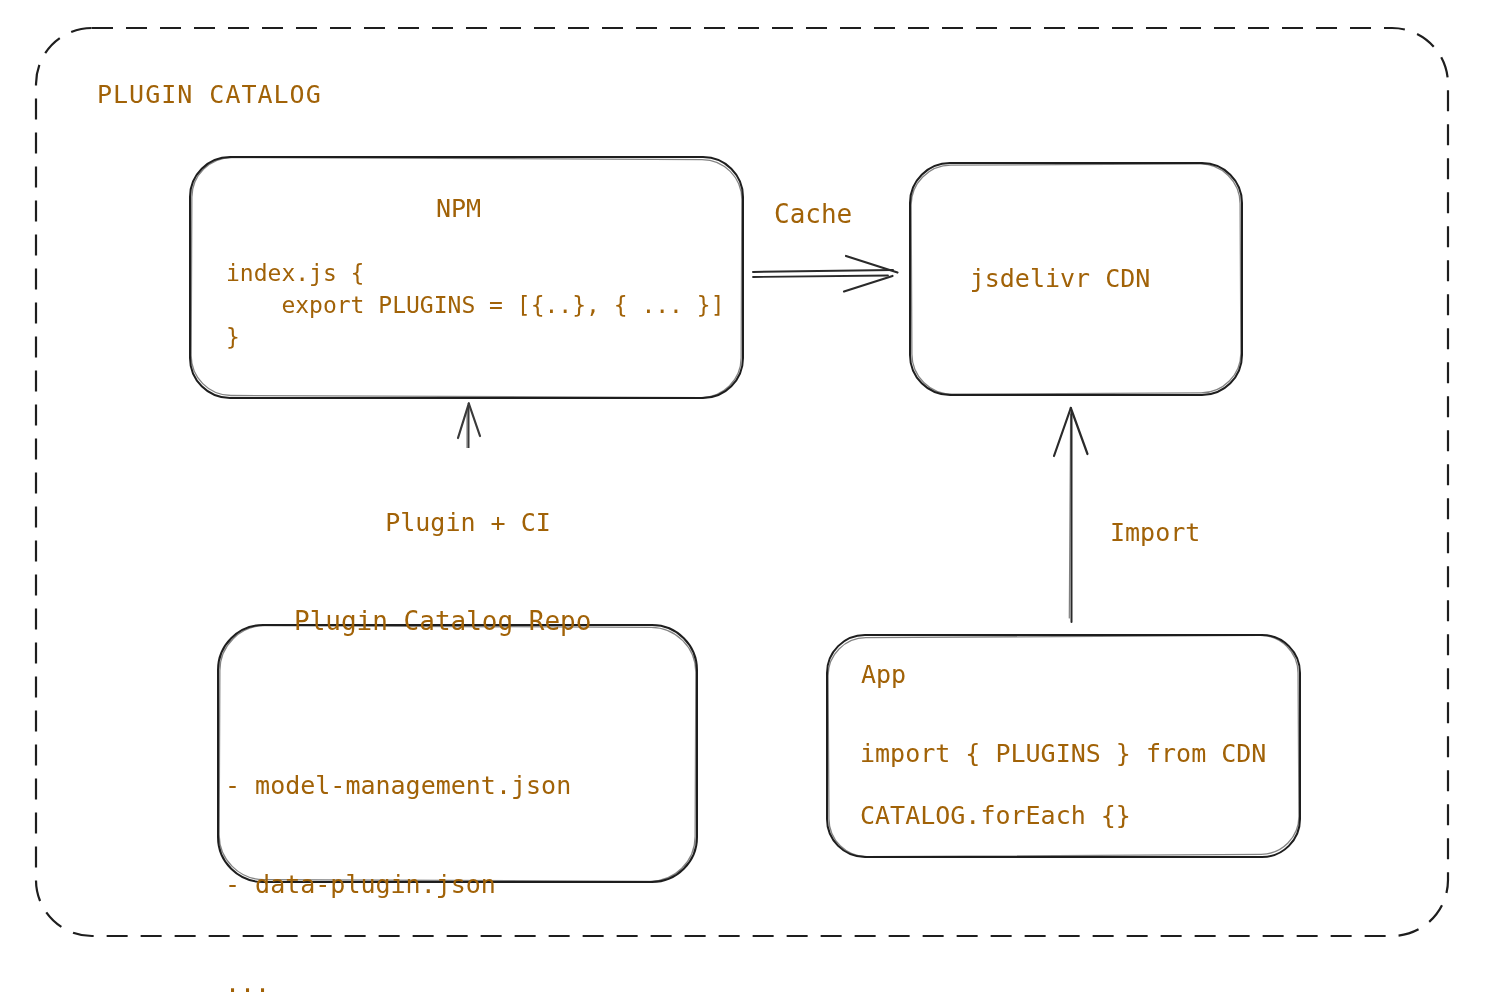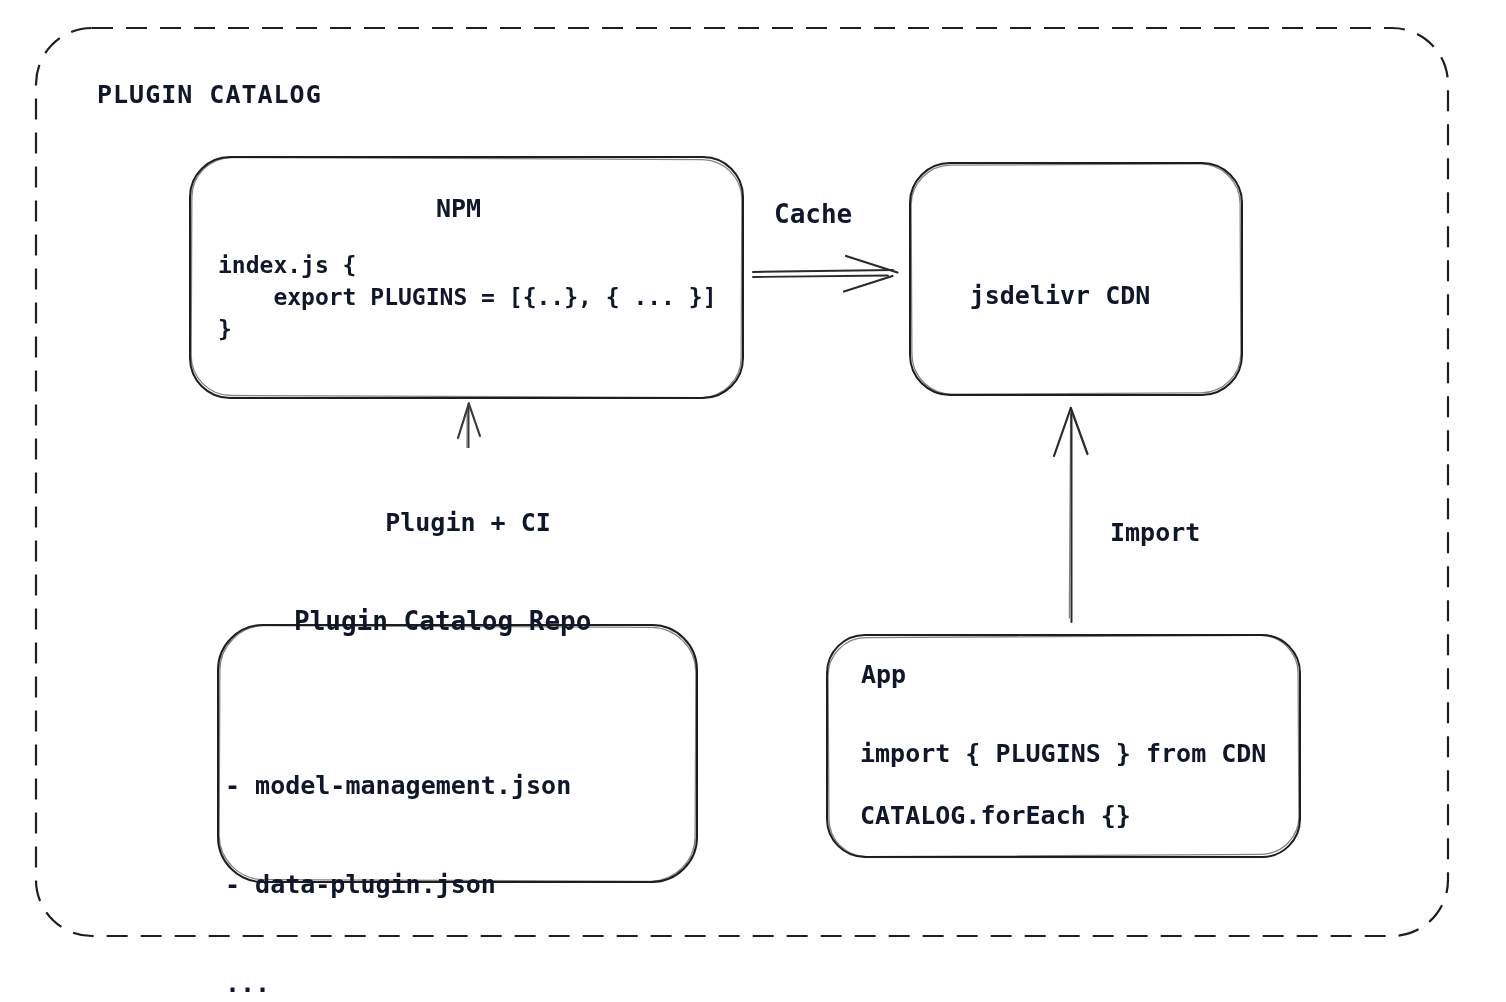--- a/index.html
+++ b/index.html
@@ -16,54 +16,54 @@
     font-family: "DejaVu Sans Mono", "Liberation Mono", monospace;
     color: #1e1e1e;
   }
   .layer-svg {
     position: absolute;
     left: 0;
     top: 0;
   }
   .txt {
     position: absolute;
-    font-weight: 700;
+    font-weight: 400;
     white-space: pre;
     letter-spacing: 0;
     line-height: 30px;
     font-size: 25px;
-    color: #0f172a;
+    color: #a16207;
   }
   .diagram-title {
     left: 97px;
     top: 80px;
     font-size: 25px;
     letter-spacing: 1px;
   }
   .npm-title {
     left: 190px;
     top: 194px;
     width: 537px;
     text-align: center;
   }
   .npm-code {
     left: 218px;
     top: 249px;
     font-size: 23px;
     line-height: 32px;
-    margin: 0;
+    margin: 8px;
   }
   .cache-label {
     left: 774px;
     top: 199px;
     font-size: 26px;
   }
   .cdn-title {
     left: 910px;
-    top: 180px;
+    top: 163px;
     width: 300px;
     height: 232px;
     display: flex;
     align-items: center;
     justify-content: center;
   }
   .build-label {
     left: 348px;
     top: 448px;
     width: 240px;

